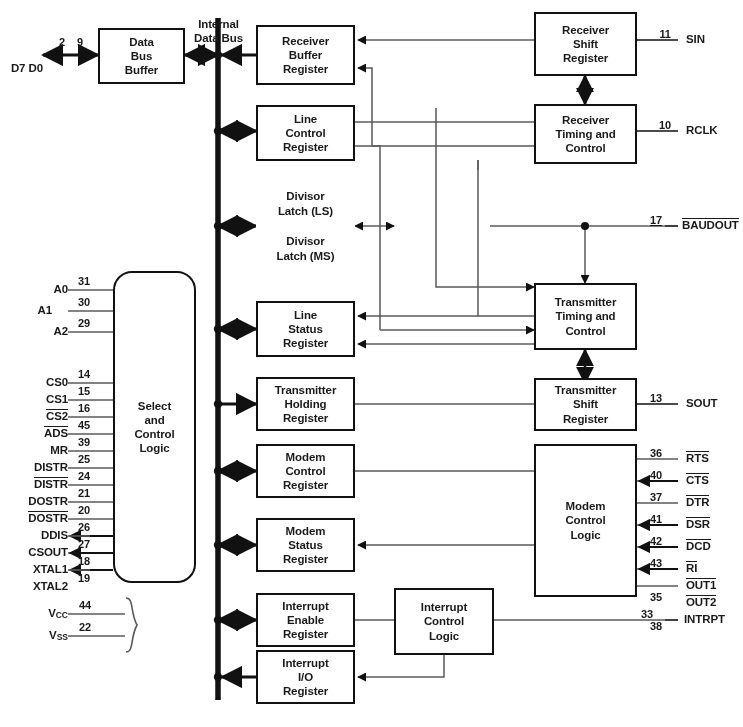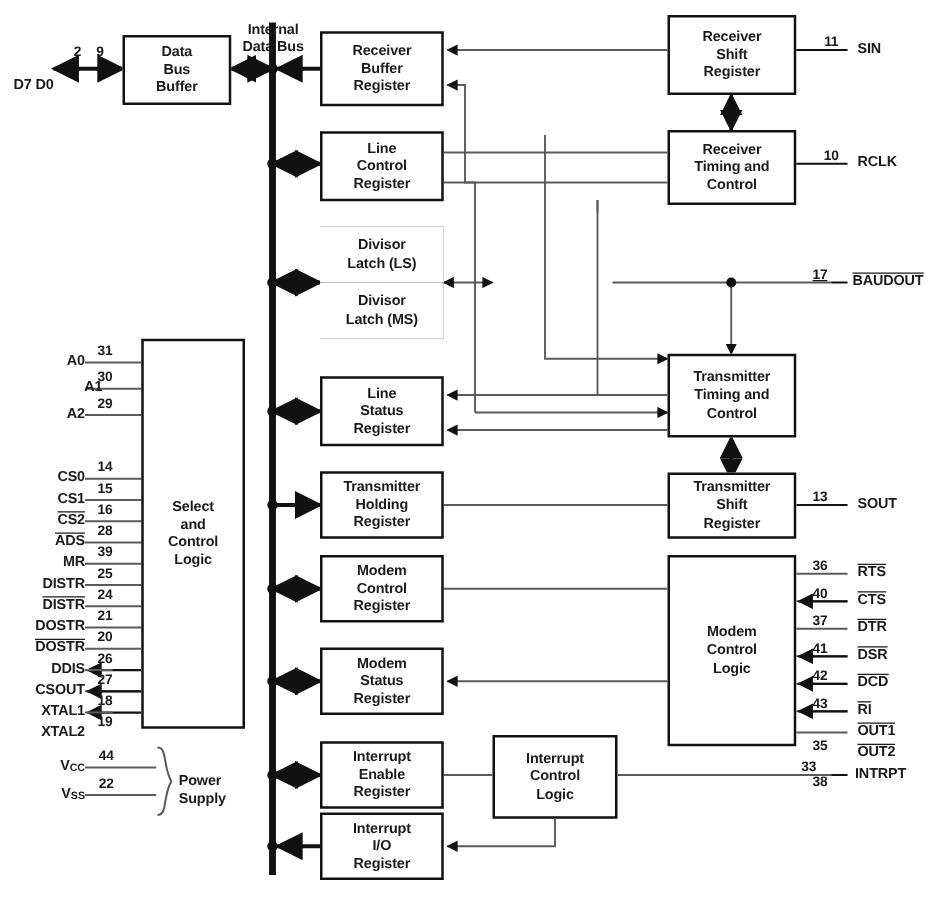--- a/index.html
+++ b/index.html
@@ -214,21 +214,21 @@
     </g>
     <path d="M126,598 C134,598 130,612 137,625 C130,638 134,652 126,652" stroke="#5a5a5a" stroke-width="1.6" fill="none"></path>
   </svg>
 
   <div class="blk" style="left:98px;  top:28px;  width:87px;  height:56px;">
     <span>Data
 Bus
 Buffer</span>
   </div>
 
-  <div class="blk" style="left:113px; top:271px; width:83px;  height:312px;">
+  <div class="blk" style="left:113px; top:271px; width:83px;  height:312px;border-radius:19px;">
     <span>Select
 and
 Control
 Logic</span>
   </div>
 
   <div class="blk" style="left:256px; top:25px;  width:99px;  height:60px;">
     <span>Receiver
 Buffer
 Register</span>
@@ -334,36 +334,36 @@
   </div>
   <div class="pin" style="left:54px; top:36px; width:16px;">
     <span>2</span>
   </div>
   <div class="pin" style="left:72px; top:36px; width:16px;">
     <span>9</span>
   </div>
 
   <div class="lbl r" style="left:18px; top:283px; width:50px;"><span>A0</span></div>
   <div class="pin" style="left:74px; top:275px; width:20px;"><span>31</span></div>
-  <div class="lbl r" style="left:32px; top:304px; width:50px;"><span>A1</span></div>
+  <div class="lbl r" style="left:2px; top:304px; width:50px;"><span>A1</span></div>
   <div class="pin" style="left:74px; top:296px; width:20px;"><span>30</span></div>
   <div class="lbl r" style="left:18px; top:325px; width:50px;"><span>A2</span></div>
   <div class="pin" style="left:74px; top:317px; width:20px;"><span>29</span></div>
 
   <div class="lbl r" style="left:6px; top:376px; width:62px;"><span>CS0</span></div>
   <div class="pin" style="left:74px; top:368px; width:20px;"><span>14</span></div>
 
   <div class="lbl r" style="left:6px; top:393px; width:62px;"><span>CS1</span></div>
   <div class="pin" style="left:74px; top:385px; width:20px;"><span>15</span></div>
 
   <div class="lbl r" style="left:6px; top:410px; width:62px;"><span class="ovl">CS2</span></div>
   <div class="pin" style="left:74px; top:402px; width:20px;"><span>16</span></div>
 
   <div class="lbl r" style="left:6px; top:427px; width:62px;"><span class="ovl">ADS</span></div>
-  <div class="pin" style="left:74px; top:419px; width:20px;"><span>28</span></div>
+  <div class="pin" style="left:74px; top:419px; width:20px;"><span>45</span></div>
 
   <div class="lbl r" style="left:6px; top:444px; width:62px;"><span>MR</span></div>
   <div class="pin" style="left:74px; top:436px; width:20px;"><span>39</span></div>
 
   <div class="lbl r" style="left:0px; top:461px; width:68px;"><span>DISTR</span></div>
   <div class="pin" style="left:74px; top:453px; width:20px;"><span>25</span></div>
 
   <div class="lbl r" style="left:0px; top:478px; width:68px;"><span class="ovl">DISTR</span></div>
   <div class="pin" style="left:74px; top:470px; width:20px;"><span>24</span></div>
 
@@ -382,24 +382,20 @@
   <div class="lbl r" style="left:0px; top:563px; width:68px;"><span>XTAL1</span></div>
   <div class="pin" style="left:74px; top:555px; width:20px;"><span>18</span></div>
 
   <div class="lbl r" style="left:0px; top:580px; width:68px;"><span>XTAL2</span></div>
   <div class="pin" style="left:74px; top:572px; width:20px;"><span>19</span></div>
 
   <div class="lbl r" style="left:18px; top:607px; width:50px;">V<span class="sub">CC</span></div>
   <div class="pin" style="left:74px; top:599px; width:22px;"><span>44</span></div>
   <div class="lbl r" style="left:18px; top:629px; width:50px;">V<span class="sub">SS</span></div>
   <div class="pin" style="left:74px; top:621px; width:22px;"><span>22</span></div>
-  <div class="lbl" style="left:143px; top:605px; width:70px;">
-    <span>Power
-Supply</span>
-  </div>
 
   <div class="pin" style="left:655px; top:28px; width:20px;"><span>11</span></div>
   <div class="lbl" style="left:686px; top:33px; width:60px;"><span>SIN</span></div>
 
   <div class="pin" style="left:655px; top:119px; width:20px;"><span>10</span></div>
   <div class="lbl" style="left:686px; top:124px; width:60px;"><span>RCLK</span></div>
 
   <div class="pin" style="left:646px; top:214px; width:20px;text-decoration:underline;"><span>17</span></div>
   <div class="lbl" style="left:682px; top:219px; width:70px;"><span class="ovl">BAUDOUT</span></div>
 

